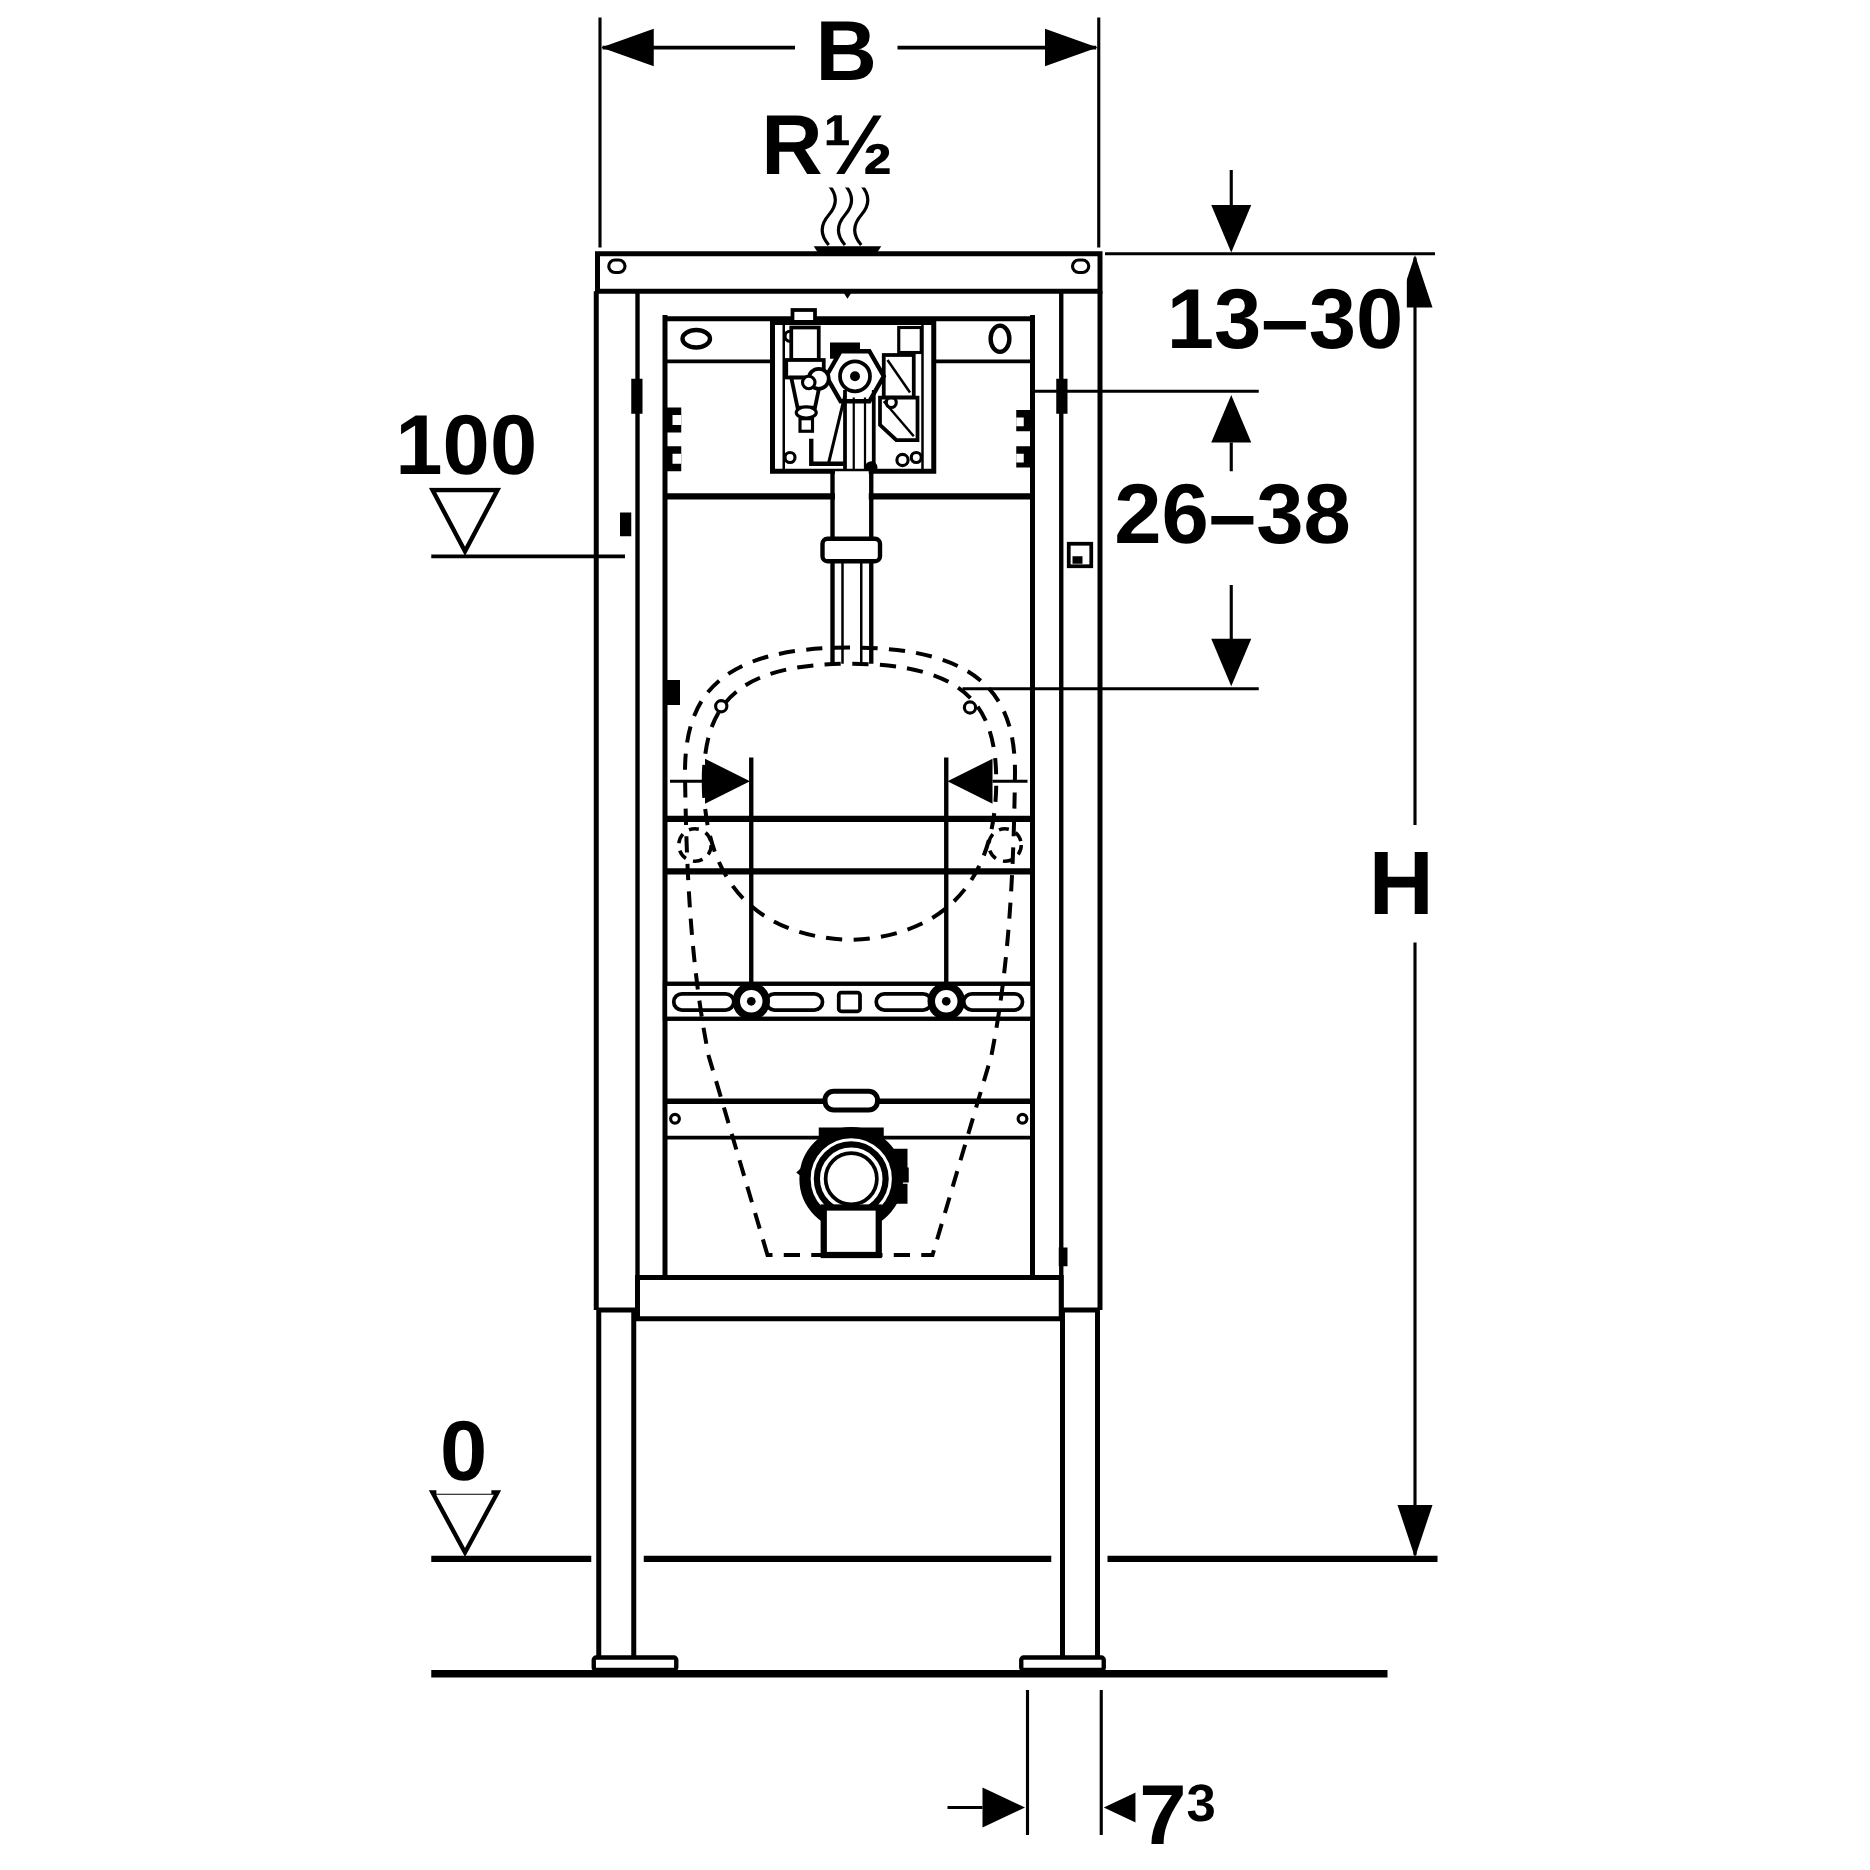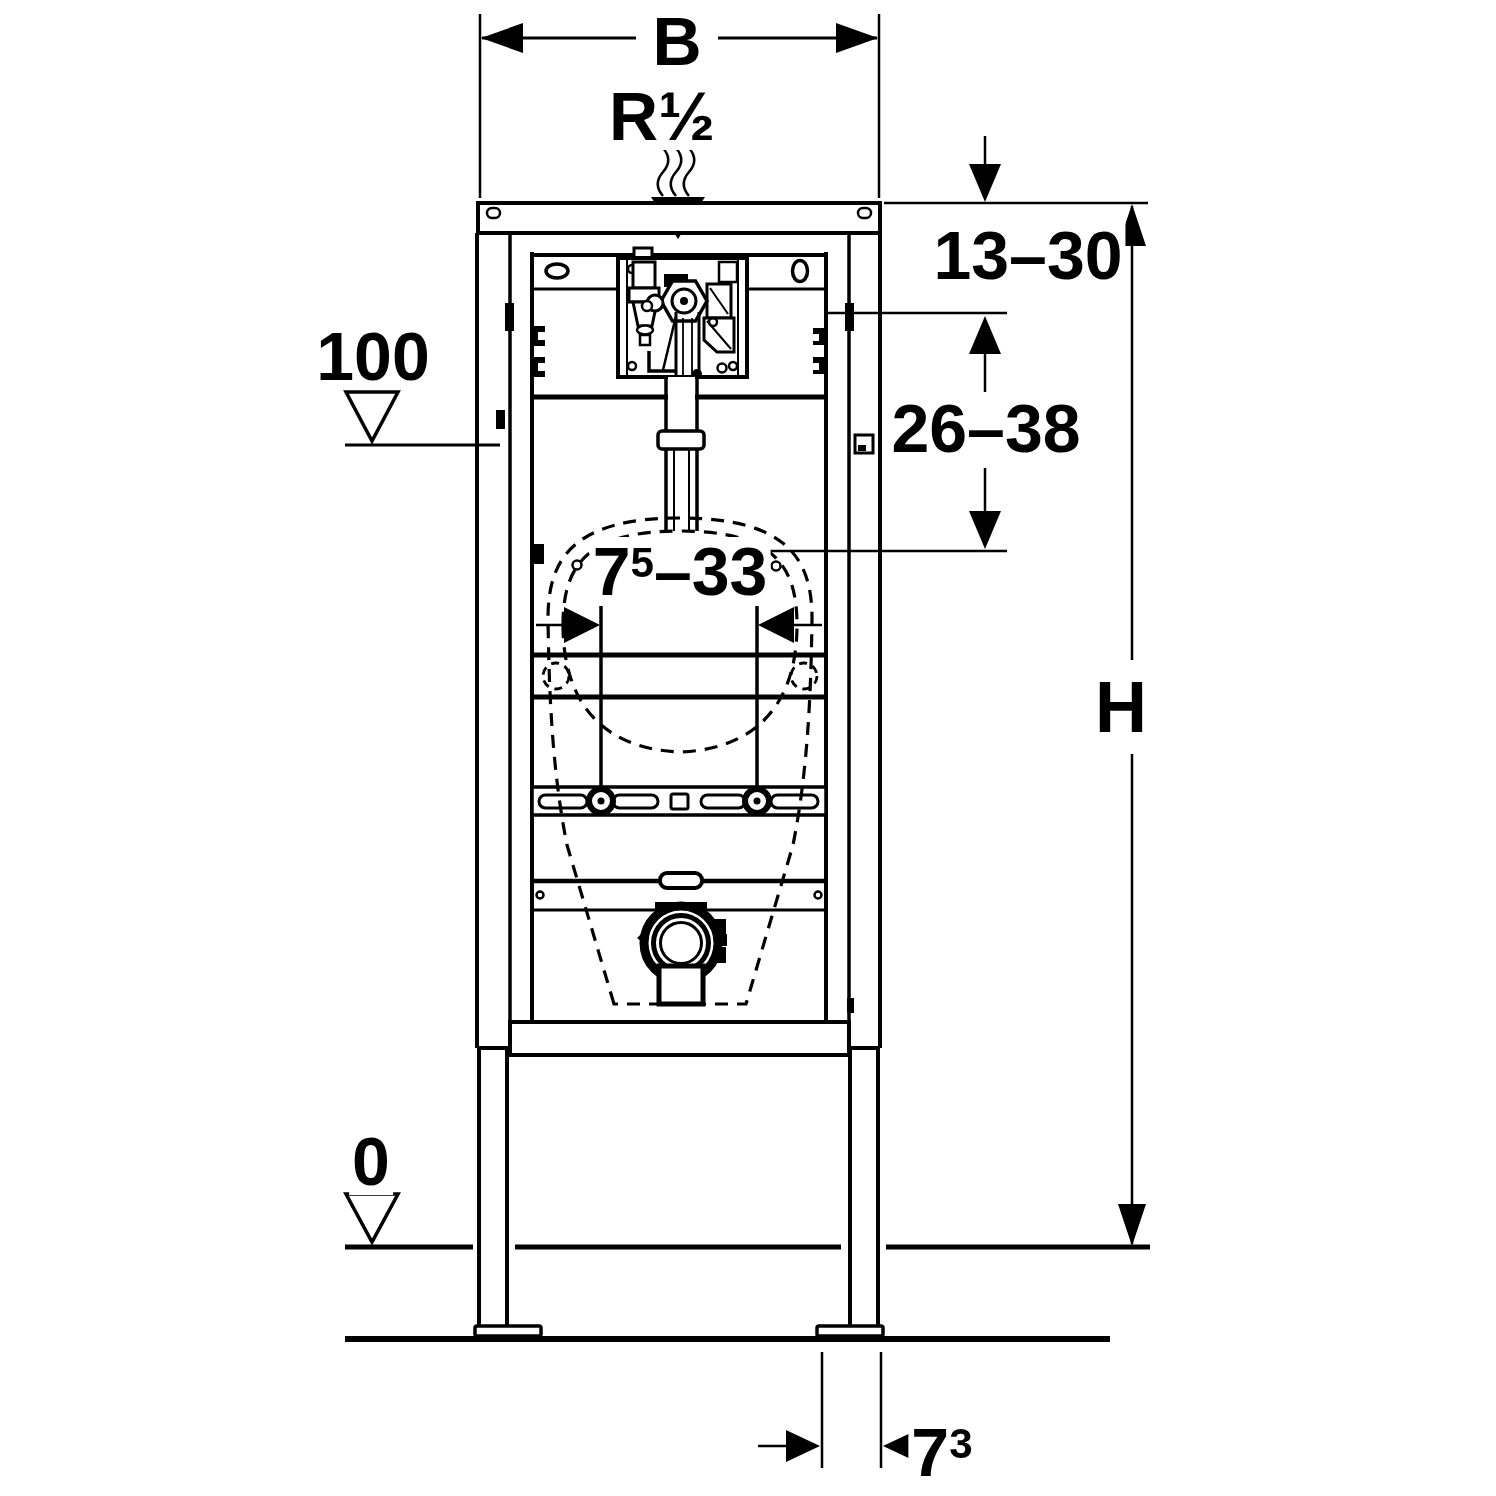--- a/index.html
+++ b/index.html
@@ -221,19 +221,18 @@
     <polygon points="820,1446 786,1430 786,1462" fill="#000" stroke="none"></polygon>
     <line x1="917" y1="1446" x2="945" y2="1446" stroke-width="2.5"></line>
     <polygon points="883,1446 917,1430 917,1462" fill="#000" stroke="none"></polygon>
   </g>
 </svg>
 
 <div class="dimlabel" style="left:677px;top:41px;">B</div>
 <div class="dimlabel" style="left:662px;top:116px;">R½</div>
 <div class="dimlabel" style="left:373px;top:356px;">100</div>
 <div class="dimlabel" style="left:1028px;top:255px;">13–30</div>
-<div class="dimlabel" style="left:986px;top:428px;text-align:right;">26–38</div>
-<div class="dimlabel" style="left:680px;top:571px;"><span>7</span><span class="sup">5</span><span>–33</span></div>
+<div class="dimlabel" style="left:986px;top:411px;text-align:right;">26–38</div>
 <div class="dimlabel big" style="left:1121px;top:707px;">H</div>
 <div class="dimlabel" style="left:371px;top:1161px;">0</div>
 <div class="dimlabel" style="left:942px;top:1452px;"><span>7</span><span class="sup">3</span></div>
 
 </div>
 
 </body></html>

